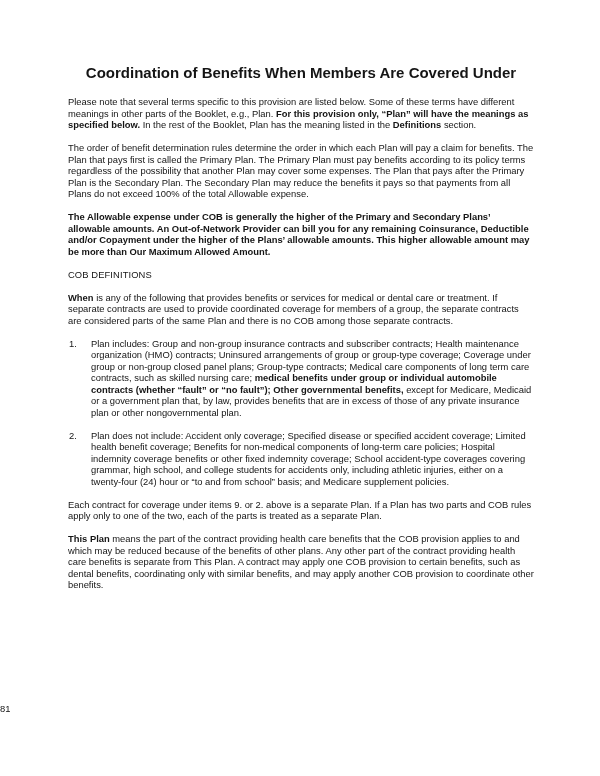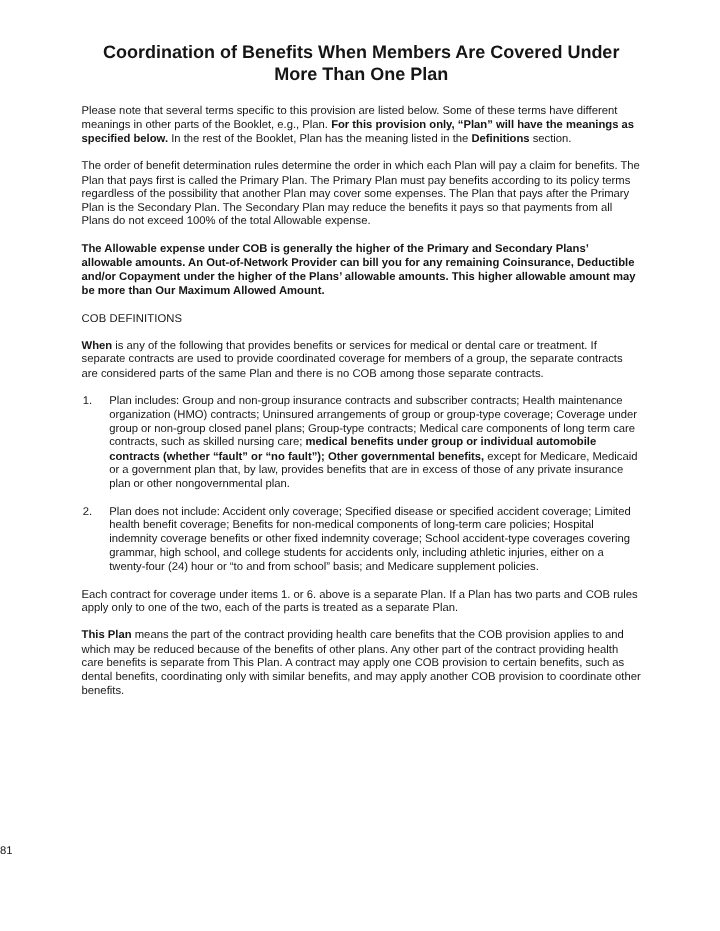--- a/index.html
+++ b/index.html
@@ -9,21 +9,21 @@
     height: 776px;
     font-family: "Liberation Sans", sans-serif;
     color: #151515;
     overflow: hidden;
   }
   .page {
     position: relative;
     width: 600px;
     height: 556px;
     background: #ffffff;
-    padding: 34px 66px 0 68px;
+    padding: 63px 66px 0 68px;
   }
   .content {
     width: 466px;
     font-size: 9.4px;
     line-height: 11.5px;
   }
   .title {
     font-size: 15px;
     font-weight: bold;
     line-height: 19px;
@@ -59,21 +59,20 @@
   }
 </style>
 </head>
 <body>
 
 <div class="page">
   <div class="content">
 
     <div class="title">
       <div>Coordination of Benefits When Members Are Covered Under</div>
-      <div>More Than One Plan</div>
     </div>
 
 
     <p class="para"><span>Please note that several terms specific to this provision are listed below.  Some of these terms have different meanings in other parts of the Booklet, e.g., Plan.  </span><span class="bold">For this provision only, “Plan” will have the meanings as specified below.</span><span>  In the rest of the Booklet, Plan has the meaning listed in the </span><span class="bold">Definitions</span><span> section.</span></p>
 
     <p class="para"><span>The order of benefit determination rules determine the order in which each Plan will pay a claim for benefits. The Plan that pays first is called the Primary Plan. The Primary Plan must pay benefits according to its policy terms regardless of the possibility that another Plan may cover some expenses. The Plan that pays after the Primary Plan is the Secondary Plan. The Secondary Plan may reduce the benefits it pays so that payments from all Plans do not exceed 100% of the total Allowable expense.</span></p>
 
     <p class="para bold"><span>The Allowable expense under COB is generally the higher of the Primary and Secondary Plans’ allowable amounts.  An Out-of-Network Provider can bill you for any remaining Coinsurance, Deductible and/or Copayment under the higher of the Plans’ allowable amounts.  This higher allowable amount may be more than Our Maximum Allowed Amount.</span></p>
 
     <p class="heading">COB DEFINITIONS</p>
@@ -83,21 +82,21 @@
     <div class="list-item">
       <span class="list-num">1.</span>
       <span class="list-text"><span>Plan includes: Group and non-group insurance contracts and subscriber contracts; Health maintenance organization (HMO) contracts; Uninsured arrangements of group or group-type coverage; Coverage under group or non-group closed panel plans; Group-type contracts;   Medical care components of long term care contracts, such as skilled nursing care; </span><span class="bold">medical benefits under group or individual automobile contracts (whether “fault” or “no fault”);  Other governmental benefits,</span><span> except for Medicare, Medicaid or a government plan that, by law, provides benefits that are in excess of those of any private insurance plan or other nongovernmental plan.</span></span>
     </div>
 
     <div class="list-item">
       <span class="list-num">2.</span>
       <span class="list-text"><span>Plan does not include: Accident only coverage; Specified disease or specified accident coverage; Limited health benefit coverage; Benefits for non-medical components of long-term care policies; Hospital indemnity coverage benefits or other fixed indemnity coverage; School accident-type coverages covering grammar, high school, and college students for accidents only, including athletic injuries, either on a twenty-four (24) hour or “to and from school” basis; and Medicare supplement policies.</span><span class="bold"></span><span></span></span>
     </div>
 
-    <p class="para"><span>Each contract for coverage under items 1. or 6. above is a separate Plan. If a Plan has two parts and COB rules apply only to one of the two, each of the parts is treated as a separate Plan.</span></p>
+    <p class="para"><span>Each contract for coverage under items 9. or 2. above is a separate Plan. If a Plan has two parts and COB rules apply only to one of the two, each of the parts is treated as a separate Plan.</span></p>
 
     <p class="para"><span class="bold">This Plan</span><span> means the part of the contract providing health care benefits that the COB provision applies to and which may be reduced because of the benefits of other plans. Any other part of the contract providing health care benefits is separate from This Plan. A contract may apply one COB provision to certain benefits, such as dental benefits, coordinating only with similar benefits, and may apply another COB provision to coordinate other benefits.</span></p>
 
 
   </div>
 
   <div class="page-number">81</div>
 </div>
 
 </body></html>

